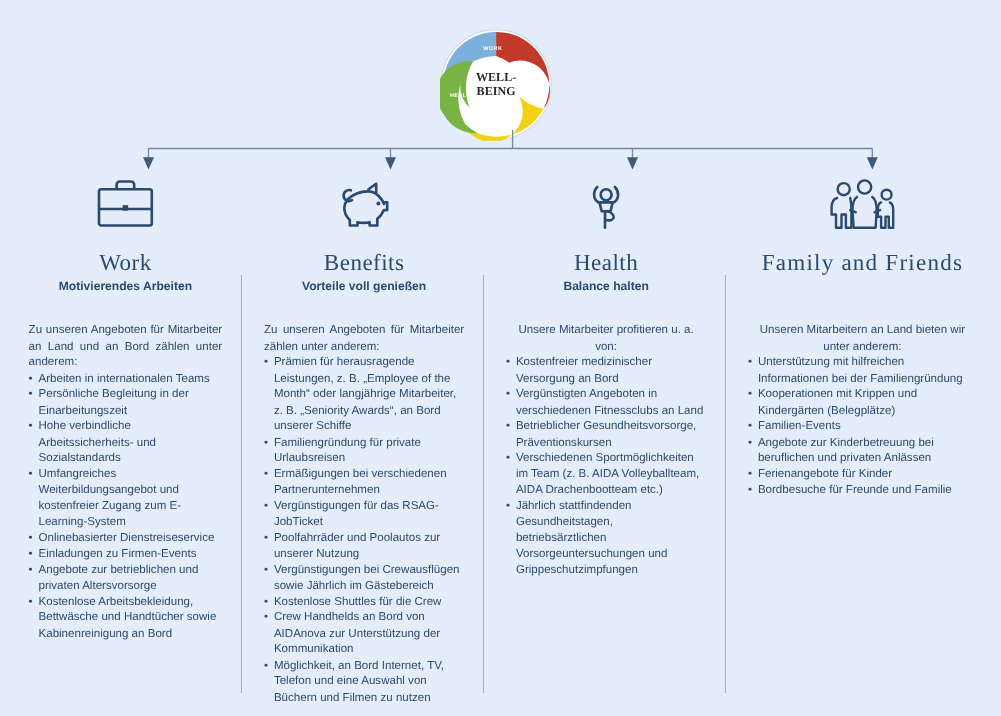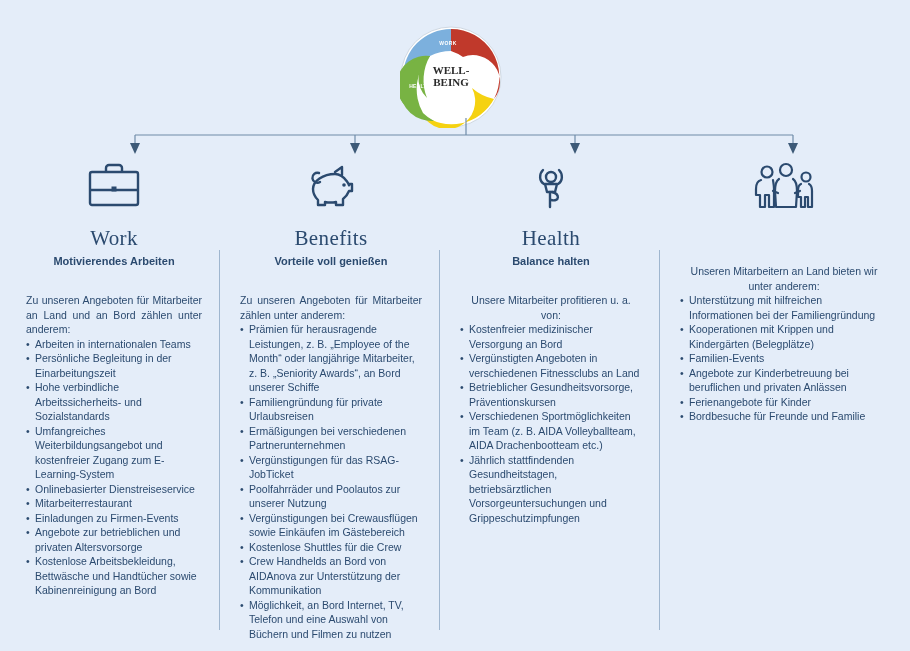--- a/index.html
+++ b/index.html
@@ -145,21 +145,20 @@
       </div>
       <div class="heading">Work</div>
       <div class="subheading">Motivierendes Arbeiten</div>
       <div class="intro">Zu unseren Angeboten für Mitarbeiter an Land und an Bord zählen unter anderem:</div>
       <ul class="items">
           <li>Arbeiten in internationalen Teams</li>
           <li>Persönliche Begleitung in der Einarbeitungszeit</li>
           <li>Hohe verbindliche Arbeitssicherheits- und Sozialstandards</li>
           <li>Umfangreiches Weiterbildungsangebot und kostenfreier Zugang zum E-Learning-System</li>
           <li>Onlinebasierter Dienstreiseservice</li>
-          <li>Mitarbeiterrestaurant</li>
           <li>Einladungen zu Firmen-Events</li>
           <li>Angebote zur betrieblichen und privaten Altersvorsorge</li>
           <li>Kostenlose Arbeitsbekleidung, Bettwäsche und Handtücher sowie Kabinenreinigung an Bord</li>
         </ul>
       <div class="divider"></div>
     </div>
 
     <div class="col c2">
       <div class="icon-wrap">
         <svg width="58" height="50" viewBox="0 0 58 50" fill="none" stroke="#2b4a6f" stroke-width="2.4" stroke-linejoin="round" stroke-linecap="round">
@@ -171,21 +170,21 @@
       </div>
       <div class="heading">Benefits</div>
       <div class="subheading">Vorteile voll genießen</div>
       <div class="intro">Zu unseren Angeboten für Mitarbeiter zählen unter anderem:</div>
       <ul class="items">
           <li>Prämien für herausragende Leistungen, z.&nbsp;B. „Employee of the Month“ oder langjährige Mitarbeiter, z.&nbsp;B. „Seniority Awards“, an Bord unserer Schiffe</li>
           <li>Familiengründung für private Urlaubsreisen</li>
           <li>Ermäßigungen bei verschiedenen Partnerunternehmen</li>
           <li>Vergünstigungen für das RSAG-JobTicket</li>
           <li>Poolfahrräder und Poolautos zur unserer Nutzung</li>
-          <li>Vergünstigungen bei Crewausflügen sowie Einkäufen im Gästebereich</li>
+          <li>Vergünstigungen bei Crewausflügen sowie Jährlich im Gästebereich</li>
           <li>Kostenlose Shuttles für die Crew</li>
           <li>Crew Handhelds an Bord von AIDAnova zur Unterstützung der Kommunikation</li>
           <li>Möglichkeit, an Bord Internet, TV, Telefon und eine Auswahl von Büchern und Filmen zu nutzen</li>
         </ul>
       <div class="divider"></div>
     </div>
 
     <div class="col c3">
       <div class="icon-wrap">
         <svg width="58" height="52" viewBox="0 0 58 52" fill="none" stroke="#2b4a6f" stroke-width="2.4" stroke-linejoin="round" stroke-linecap="round">
@@ -216,20 +215,21 @@
           <circle cx="19" cy="11" r="5.5"></circle>
           <path d="M13 19 C9 20 8 24 8 28 L8 34 L12 34 L12 46 L17 46 L17 34 L21 34 L21 46 L26 46 L26 28 C26 24 25 20 25 19"></path>
           <circle cx="38" cy="9" r="6"></circle>
           <path d="M31 18 C28 20 27 25 27 30 L28 46 L48 46 L49 30 C49 25 48 20 45 18"></path>
           <circle cx="58" cy="16" r="4.5"></circle>
           <path d="M53 23 C50 24 50 27 50 30 L50 36 L53 36 L53 46 L57 46 L57 36 L60 36 L60 46 L64 46 L64 30 C64 27 63 24 61 23"></path>
           <path d="M25 30 L30 32"></path>
           <path d="M47 32 L52 30"></path>
         </svg>
       </div>
+      <div class="heading wide">Family and Friends</div>
       <div class="subheading"></div>
       <div class="intro nojustify">Unseren Mitarbeitern an Land bieten wir unter anderem:</div>
       <ul class="items">
           <li>Unterstützung mit hilfreichen Informationen bei der Familiengründung</li>
           <li>Kooperationen mit Krippen und Kindergärten (Belegplätze)</li>
           <li>Familien-Events</li>
           <li>Angebote zur Kinderbetreuung bei beruflichen und privaten Anlässen</li>
           <li>Ferienangebote für Kinder</li>
           <li>Bordbesuche für Freunde und Familie</li>
         </ul>

